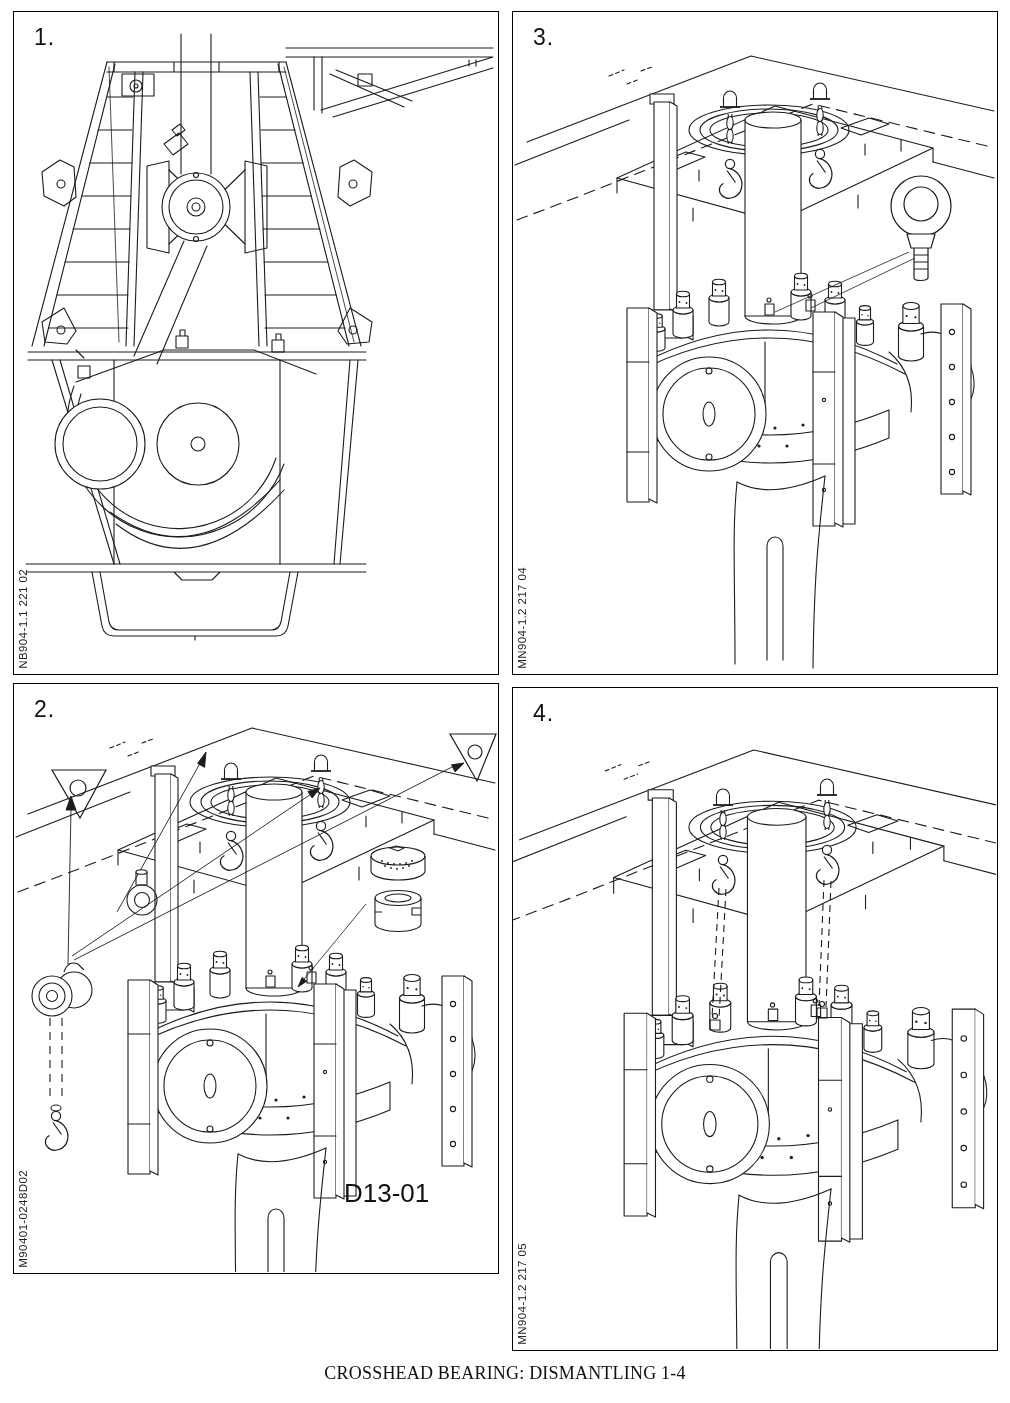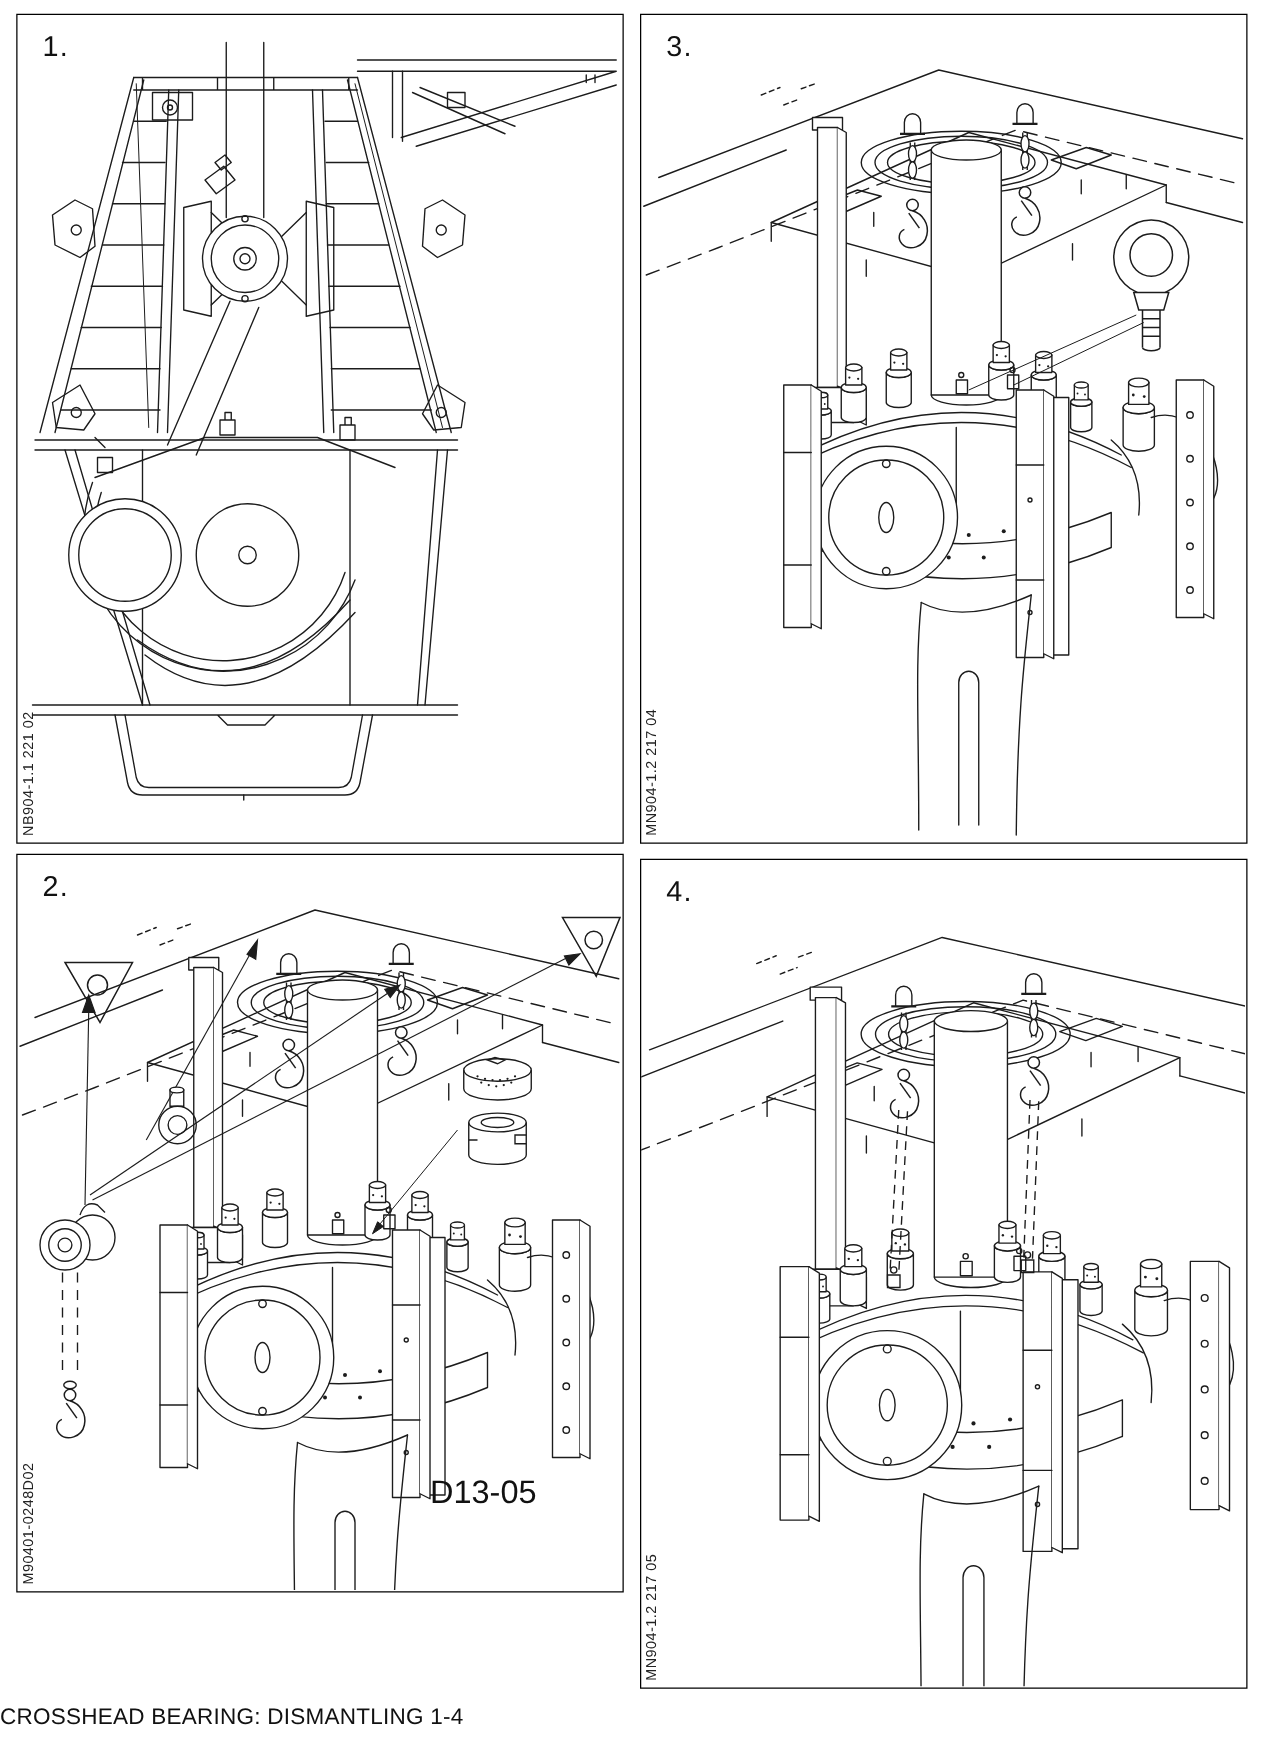--- a/index.html
+++ b/index.html
@@ -4,21 +4,21 @@
 <style>
   html,body{margin:0;padding:0;background:#fff;}
   .page{position:relative;width:1010px;height:1403px;background:#fff;
         font-family:"Liberation Sans",sans-serif;color:#1a1a1a;overflow:hidden;}
   .panel{position:absolute;border:1.5px solid #000;background:#fff;box-sizing:border-box;}
   .panel svg{position:absolute;left:0;top:0;}
   .fig-num{position:absolute;left:20px;top:12px;font-size:23px;color:#111;letter-spacing:1px;}
   .fig-code{position:absolute;left:3px;bottom:5px;writing-mode:vertical-rl;transform:rotate(180deg);
             font-size:11.5px;letter-spacing:.4px;color:#222;white-space:nowrap;}
   .part-label{position:absolute;left:330px;top:494px;font-size:26px;color:#111;}
-  .caption{position:absolute;left:0;right:0;top:1363px;font-size:18px;color:#111;letter-spacing:.2px;}
+  .caption{position:absolute;left:0;right:0;top:1363px;text-align:center;font-size:18px;color:#111;letter-spacing:.2px;font-family:Liberation Serif, serif;}
   svg *{vector-effect:non-scaling-stroke;}
 </style>
 </head>
 <body>
 
 <svg style="position:absolute;width:0;height:0" aria-hidden="true">
   <defs>
     <g id="stud" stroke="#1c1c1c" stroke-width="1.1" fill="#fff">
       <path d="M-10,0 a10,4 0 0 0 20,0 V-24 a10,4 0 0 1 -20,0 Z"></path>
       <ellipse cx="0" cy="-24" rx="10" ry="4"></ellipse>
@@ -294,21 +294,21 @@
         <ellipse cx="384" cy="214" rx="23" ry="7.5" fill="#fff"></ellipse>
         <ellipse cx="384" cy="214" rx="13" ry="4"></ellipse>
         <path d="M361,214 V240 a23,7.5 0 0 0 46,0 V214"></path>
         <path d="M407,224 h-9 v7 h9 M361,228 h7"></path>
       </g>
       <g stroke="#1c1c1c" stroke-width="0.8" fill="#1c1c1c">
         <path d="M352,220 L286,300" fill="none"></path>
           <polygon points="284,303 288.1,293.4 292.7,297.2"></polygon>
       </g>
     </svg>
-    <div class="part-label">D13-05</div>
+    <div class="part-label">D13-01</div>
     <div class="fig-num">2.</div>
     <div class="fig-code">M90401-0248D02</div>
   </section>
 
   <section class="panel" style="left:512px;top:687px;width:486px;height:664px">
     <svg width="483" height="661" viewBox="0 0 483 661">
       <use href="#iso-base" transform="translate(-8,16) scale(1.045)"></use>
       <g>
         <use href="#clevis" transform="translate(210,108)"></use>
         <use href="#chain2" transform="translate(210,122)"></use>

